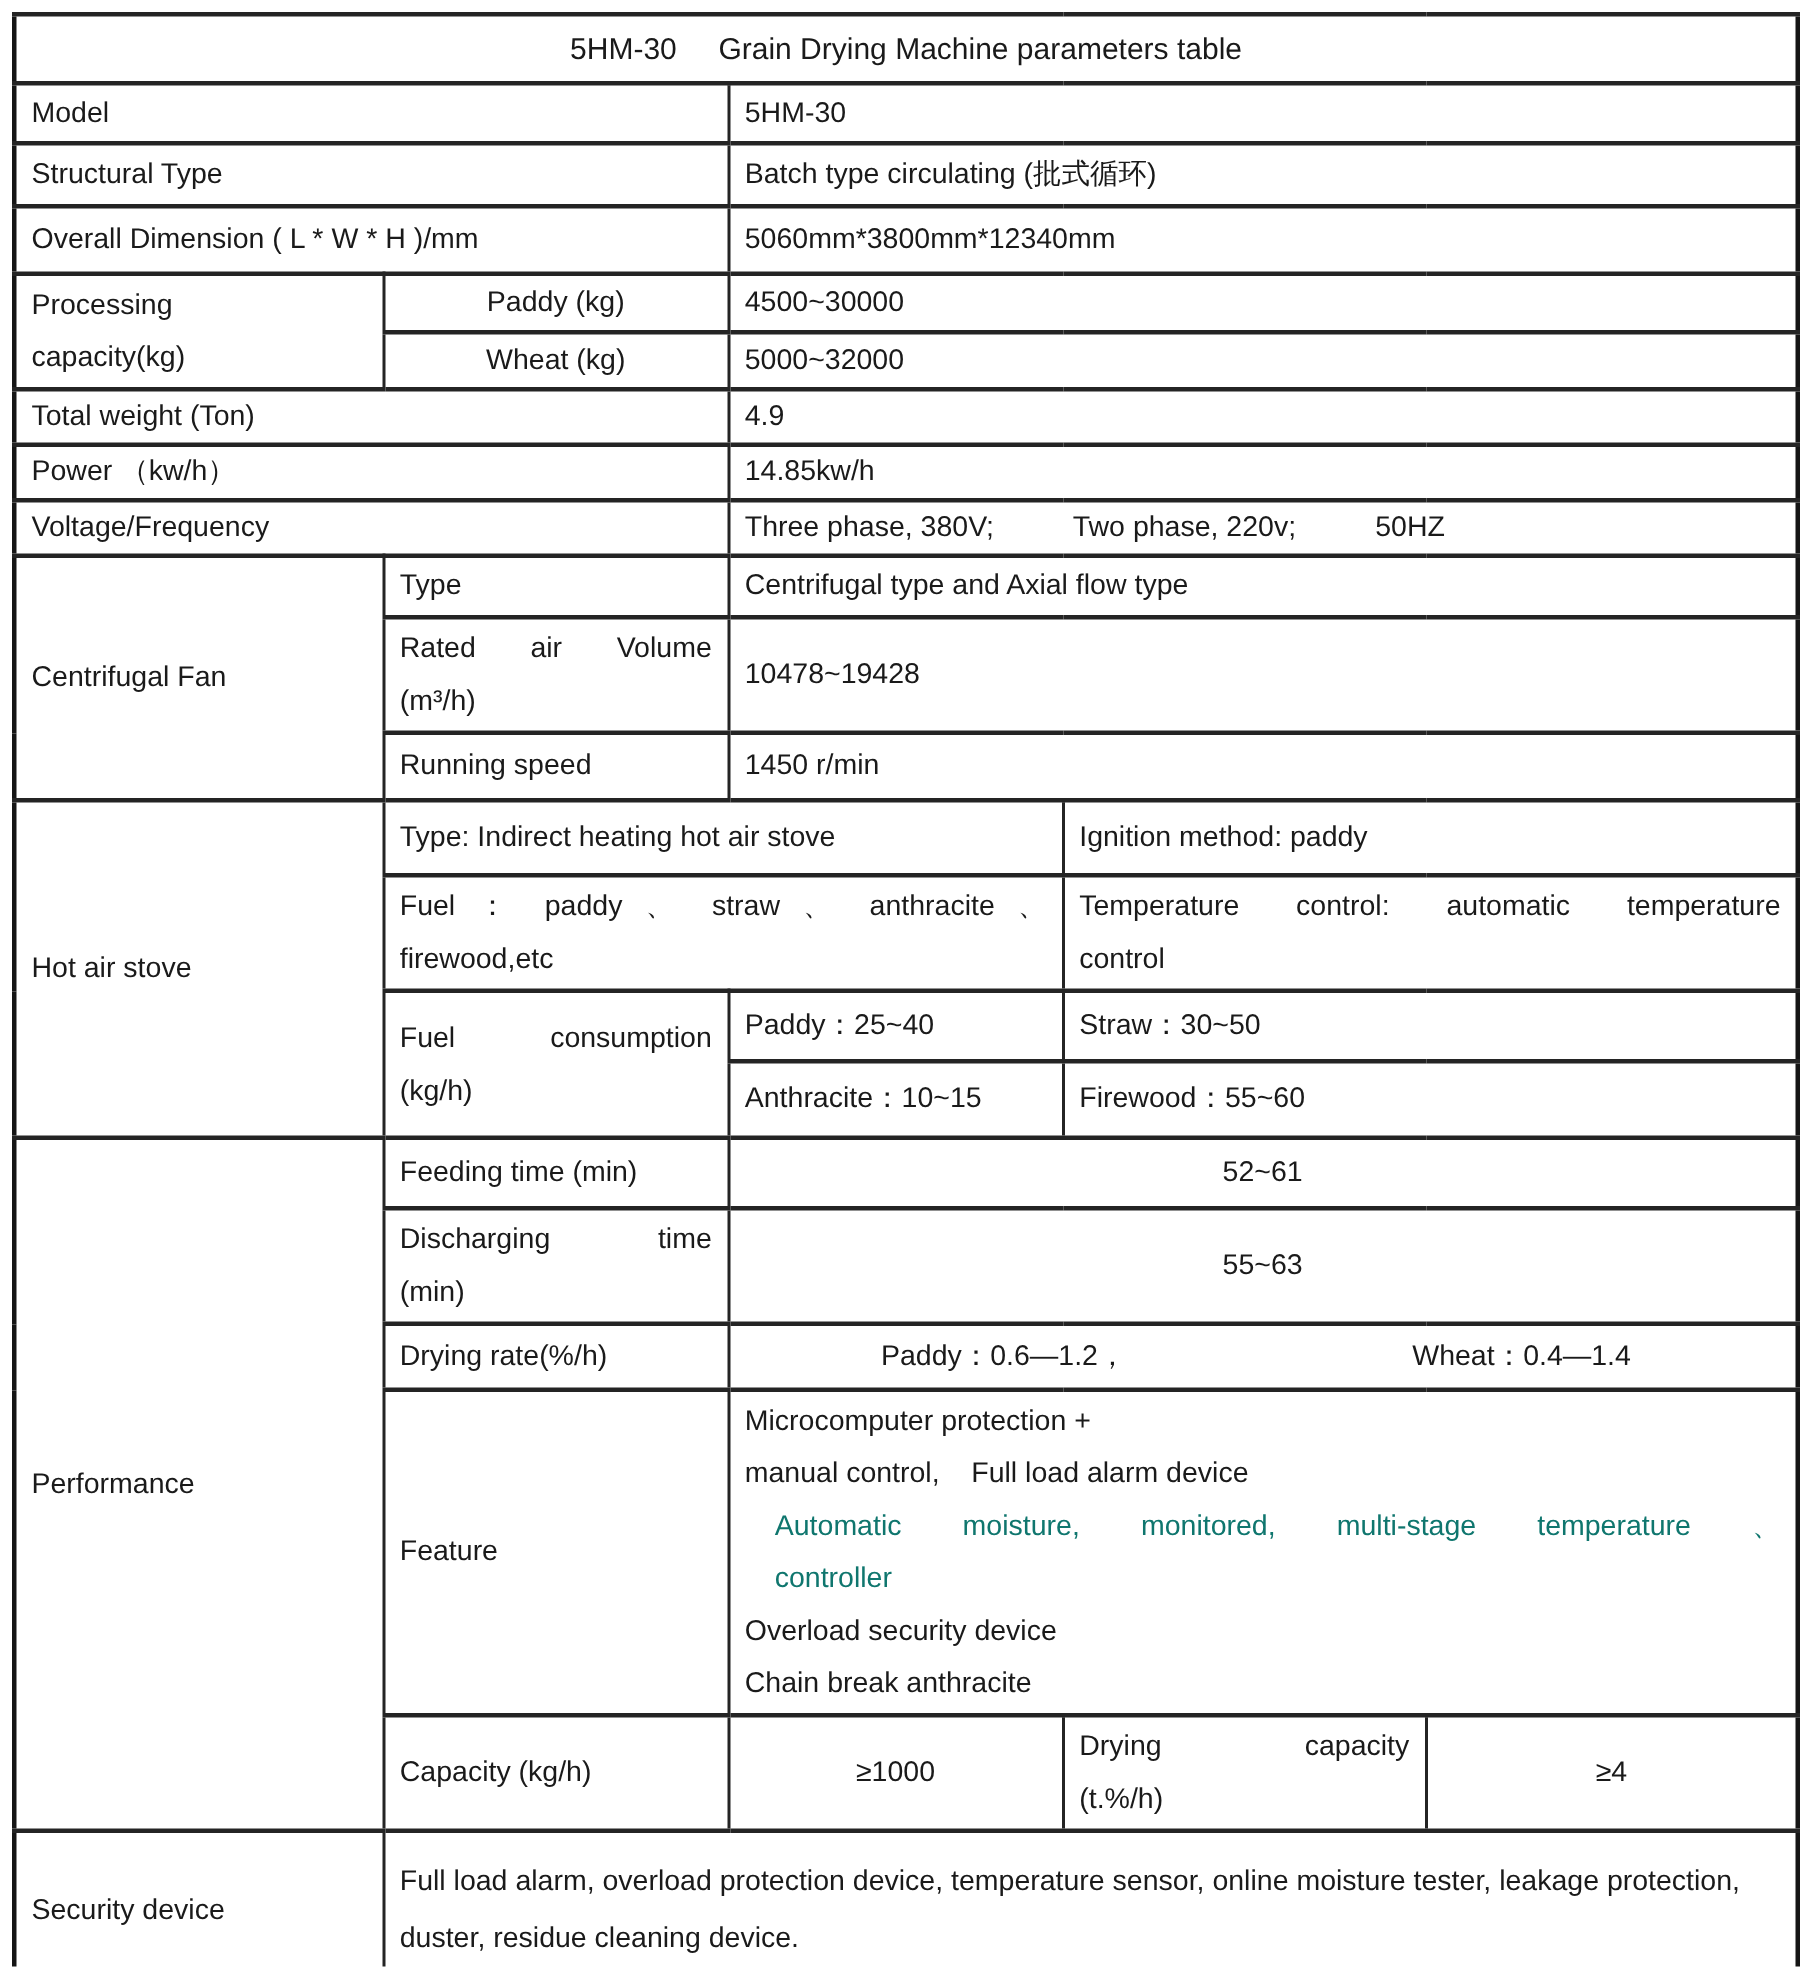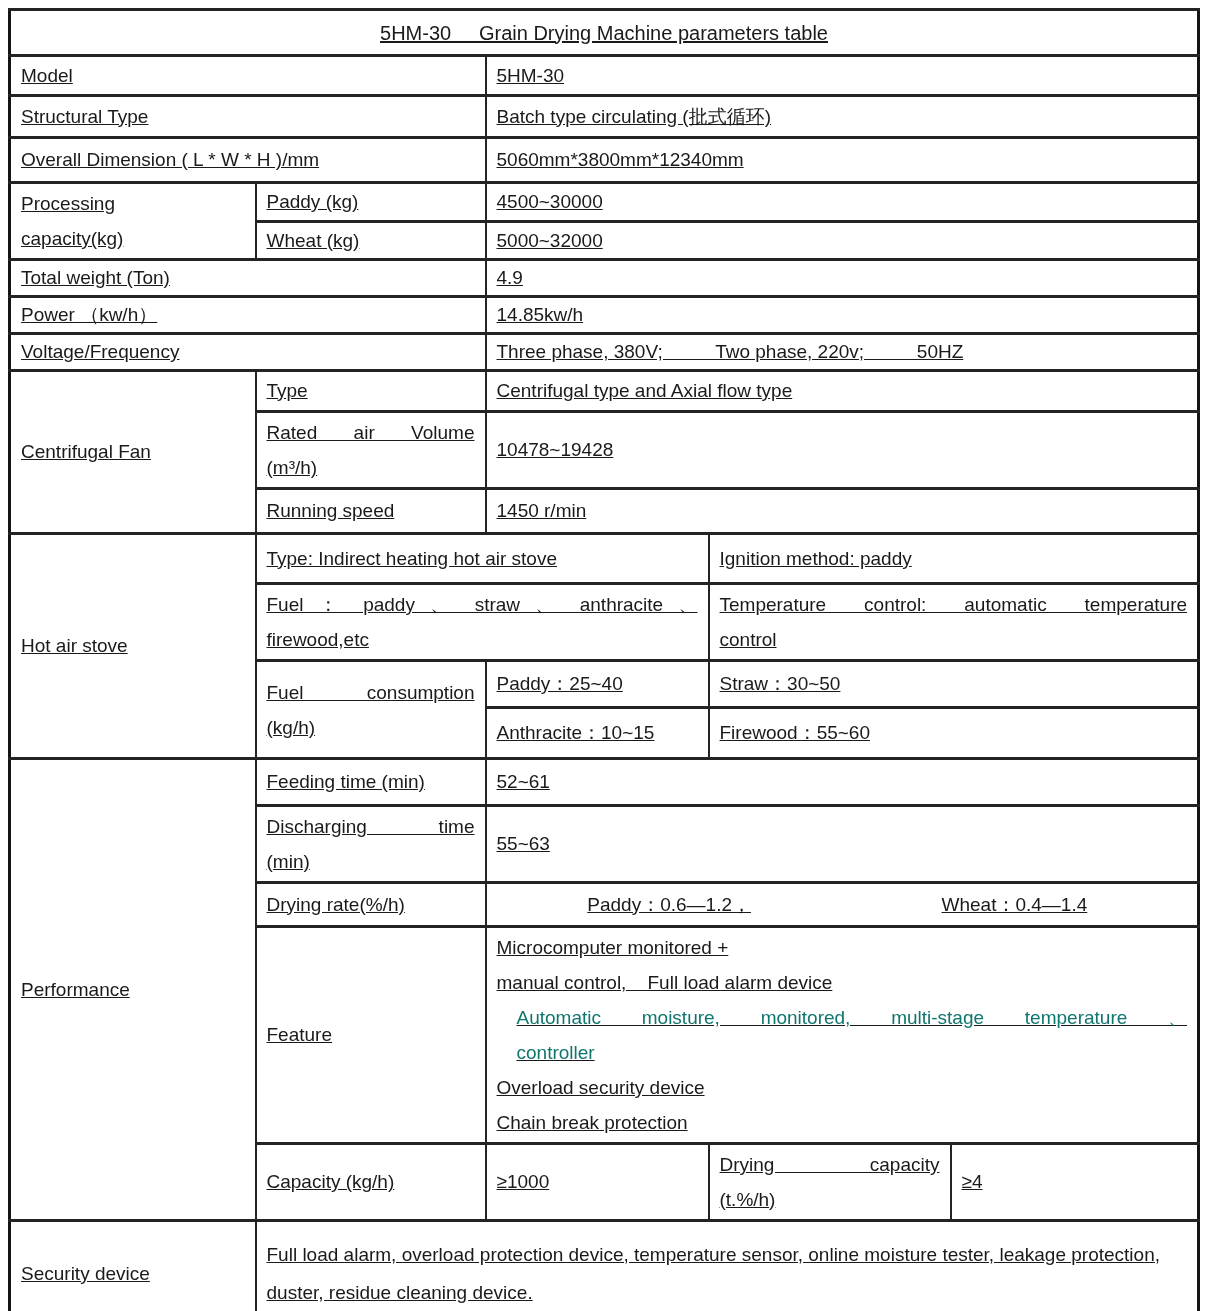--- a/index.html
+++ b/index.html
@@ -3,23 +3,23 @@
 <meta charset="utf-8">
 <style>
   html,body{margin:0;padding:0;background:#ffffff;}
   body{width:1205px;height:1311px;position:relative;
        font-family:"Liberation Sans","DejaVu Sans",sans-serif;color:#1a1a1a;}
   table.params{position:absolute;left:8px;top:8px;width:1189px;
        border-collapse:collapse;table-layout:fixed;
        border:3px solid #151515;}
   td{border:2px solid #242424;border-top-width:3px;border-bottom-width:3px;
      vertical-align:middle;padding:2px 10px;font-size:19px;line-height:30px;
-     overflow:hidden;text-decoration:underline;}
+     overflow:hidden;}
   .title-cell{text-align:center;font-size:20px;white-space:pre-wrap;}
-  .center{}
+  .center{text-align:center;}
   .pre{white-space:pre-wrap;}
   .jl{white-space:pre-line;text-align:justify;text-align-last:justify;line-height:35px;margin-left:20px;}
   .lh35{line-height:35px;}
   .lh38{line-height:38px;}
   .prelines{white-space:pre-line;}
   .gray{color:#0f766e;}
   .split{display:flex;width:100%;align-items:flex-end;}
   .split span{flex:1;text-align:center;}
   .feature-cell div{line-height:35px;}
 </style>
@@ -142,26 +142,26 @@
       <div class="split">
         <span>Paddy：0.6—1.2，</span>
         <span>Wheat：0.4—1.4</span>
       </div>
     </td>
   </tr>
 
   <tr style="height:216px">
     <td>Feature</td>
     <td colspan="3" class="feature-cell">
-      <div>Microcomputer monitored +</div>
+      <div>Microcomputer protection +</div>
       <div class="pre">manual control,    Full load alarm device</div>
       <div class="jl gray">Automatic moisture, monitored, multi-stage temperature 、
 controller</div>
       <div>Overload security device</div>
-      <div>Chain break protection</div>
+      <div>Chain break anthracite</div>
     </td>
   </tr>
 
   <tr style="height:69px">
     <td>Capacity (kg/h)</td>
     <td class="center">≥1000</td>
     <td class="jl">Drying capacity
 (t.%/h)</td>
     <td class="center">≥4</td>
   </tr>

